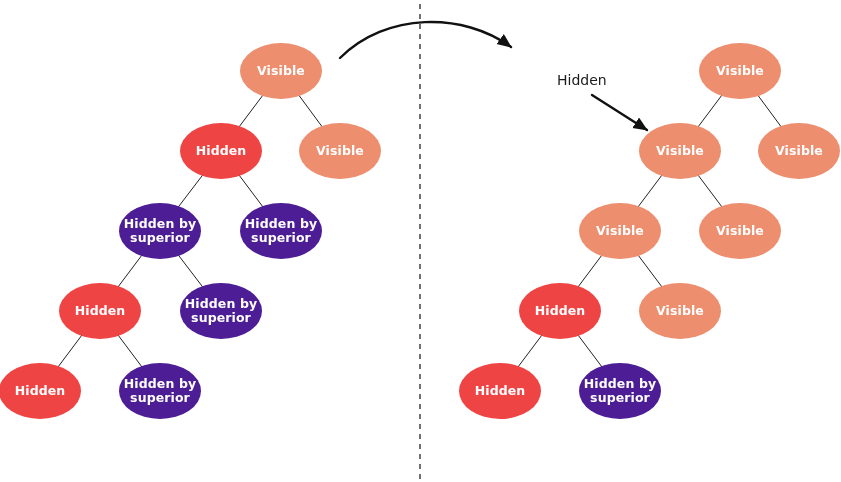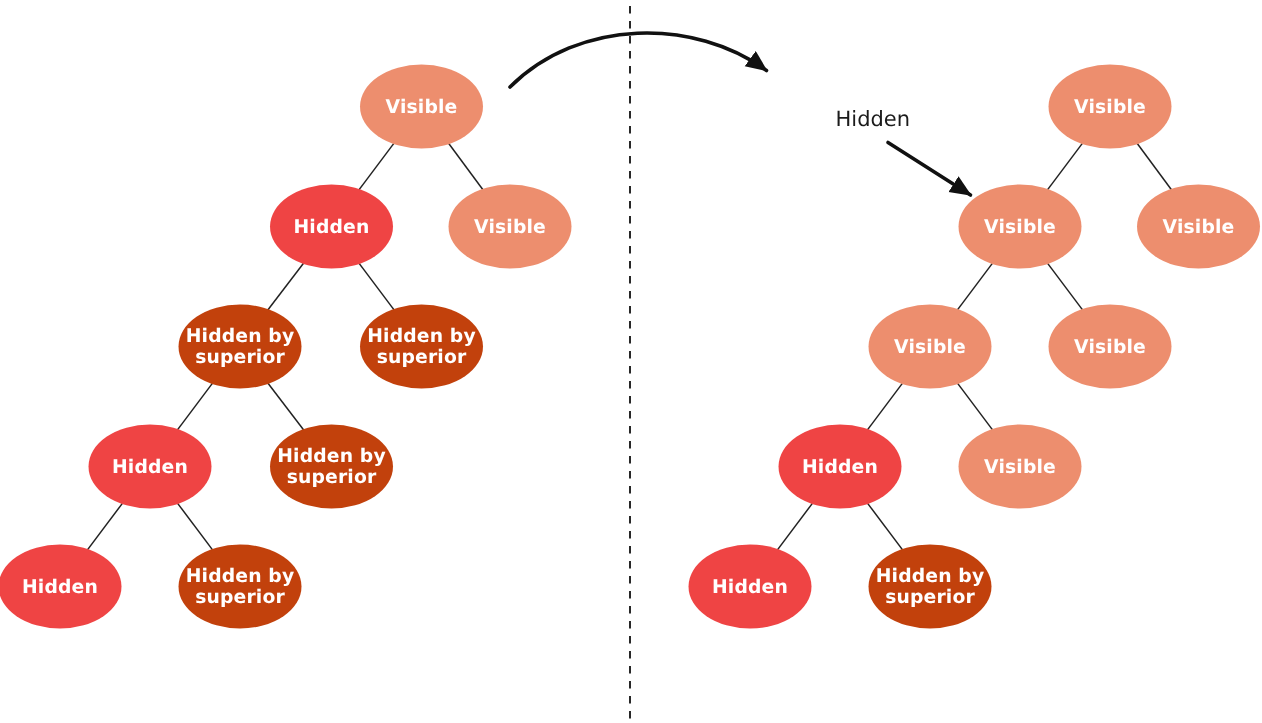--- a/index.html
+++ b/index.html
@@ -33,21 +33,21 @@
     text-align: center;
     border-radius: 50%;
     color: #ffffff;
     font-weight: bold;
     line-height: 1.12;
     letter-spacing: 0.1px;
     box-sizing: border-box;
   }
   .node.visible   { background: #ED8E6E; }
   .node.hidden    { background: #ef4444; }
-  .node.hiddensup { background: #c2410c; }
+  .node.hiddensup { background: #4c1d95; }
   .node .lbl { display: block; padding: 0 4px; }
   .node.one-line .lbl { font-size: 12.5px; }
   .node.two-line .lbl { font-size: 12.5px; }
 
   #reveal-label {
     position: absolute;
     left: 557px;
     top: 72px;
     font-size: 14px;
     color: #1b1b1b;

